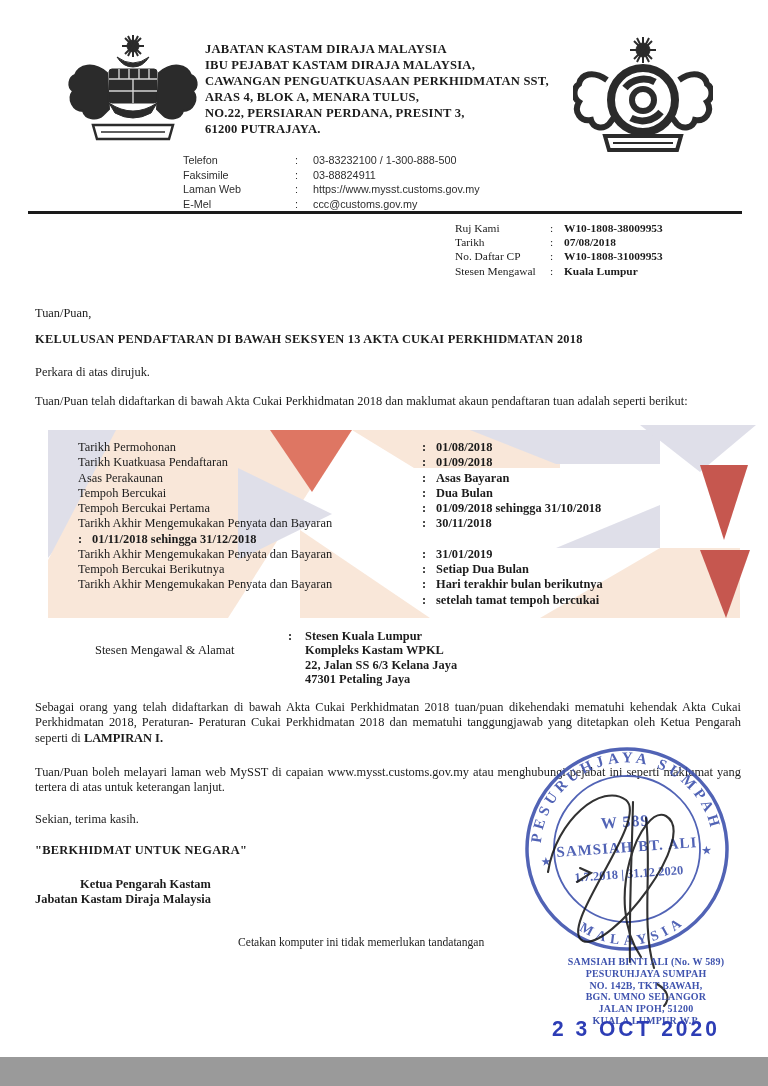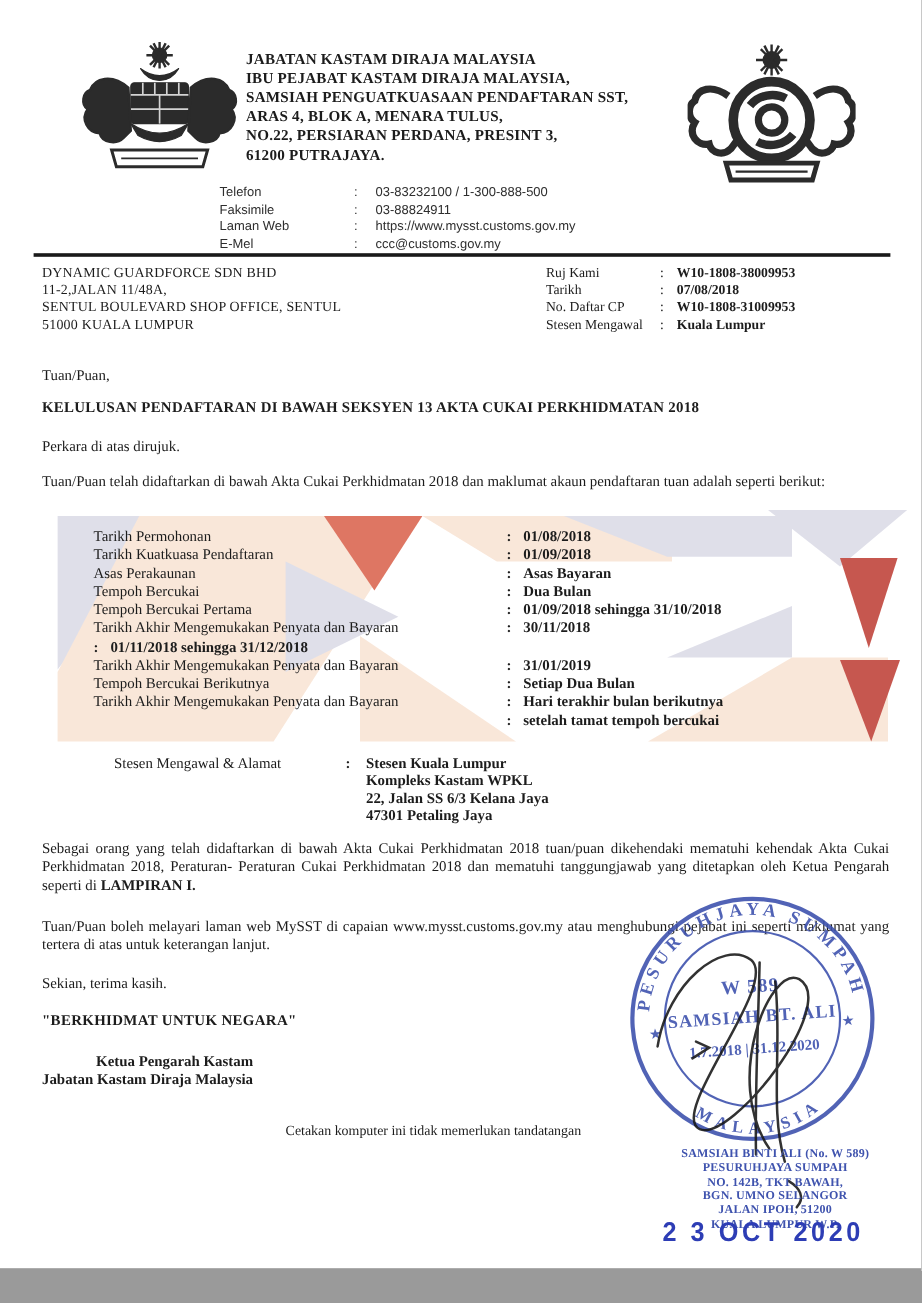--- a/index.html
+++ b/index.html
@@ -42,21 +42,21 @@
 
   
   .details{left:78px;top:440px;width:662px;font-size:12.4px;}
   .details .drow{display:flex;height:15.25px;align-items:baseline;}
   .details .dlabel{width:344px;}
   .details .dcolon{width:14px;font-weight:bold;}
   .details .dvalue{font-weight:bold;}
 
   
   .station{left:95px;top:629px;font-size:12.4px;line-height:14.4px;display:flex;}
-  .station .slabel{width:193px;}
+  .station .slabel{width:193px;margin-top:14px;}
   .station .scolon{width:17px;font-weight:bold;}
   .station .slines{font-weight:bold;}
 
   .footer-note{left:238px;top:936px;font-size:11.6px;}
 
   
   .stamp-addr{left:522px;top:956px;width:248px;text-align:center;color:#3f53ae;
     font-size:10px;font-weight:bold;line-height:11.8px;letter-spacing:.2px;}
   .date-stamp{left:552px;top:1016px;color:#2d3db5;font-family:"Liberation Sans",sans-serif;
     font-weight:bold;font-size:21px;letter-spacing:3px;transform:scaleY(1.08);}
@@ -135,21 +135,21 @@
       <path d="M34 52 C20 42 8 46 6 56 c-6 4 -6 14 0 18 c-6 10 2 20 12 18 c2 8 12 10 18 4 l6 -8" stroke-width="6"></path>
       <path d="M106 52 c14 -10 26 -6 28 4 c6 4 6 14 0 18 c6 10 -2 20 -12 18 c-2 8 -12 10 -18 4 l-6 -8" stroke-width="6"></path>
       <path d="M32 108 h76 l-4 14 h-68 Z" stroke-width="4"></path>
       <line x1="40" y1="115" x2="100" y2="115" stroke-width="2"></line>
     </g>
   </svg>
 
   <div class="abs z2 org">
     <div>JABATAN KASTAM DIRAJA MALAYSIA</div>
     <div>IBU PEJABAT KASTAM DIRAJA MALAYSIA,</div>
-    <div>SAMSIAH PENGUATKUASAAN PENDAFTARAN SST,</div>
+    <div>CAWANGAN PENGUATKUASAAN PERKHIDMATAN SST,</div>
     <div>ARAS 4, BLOK A, MENARA TULUS,</div>
     <div>NO.22, PERSIARAN PERDANA, PRESINT 3,</div>
     <div>61200 PUTRAJAYA.</div>
   </div>
 
   <div class="abs z2 contact">
     <div class="crow">
       <span class="clabel">Telefon</span>
       <span class="ccolon">:</span>
       <span class="cvalue">03-83232100 / 1-300-888-500</span>
@@ -166,26 +166,20 @@
     </div>
     <div class="crow">
       <span class="clabel">E-Mel</span>
       <span class="ccolon">:</span>
       <span class="cvalue">ccc@customs.gov.my</span>
     </div>
   </div>
 
   <div class="abs z2 rule"></div>
 
-  <div class="abs z2 recipient">
-    <div>DYNAMIC GUARDFORCE SDN BHD</div>
-    <div>11-2,JALAN 11/48A,</div>
-    <div>SENTUL BOULEVARD SHOP OFFICE, SENTUL</div>
-    <div>51000 KUALA LUMPUR</div>
-  </div>
 
   <div class="abs z2 refblock">
     <div class="rrow">
       <span class="rlabel">Ruj Kami</span>
       <span class="rcolon">:</span>
       <span class="rvalue">W10-1808-38009953</span>
     </div>
     <div class="rrow">
       <span class="rlabel">Tarikh</span>
       <span class="rcolon">:</span>

